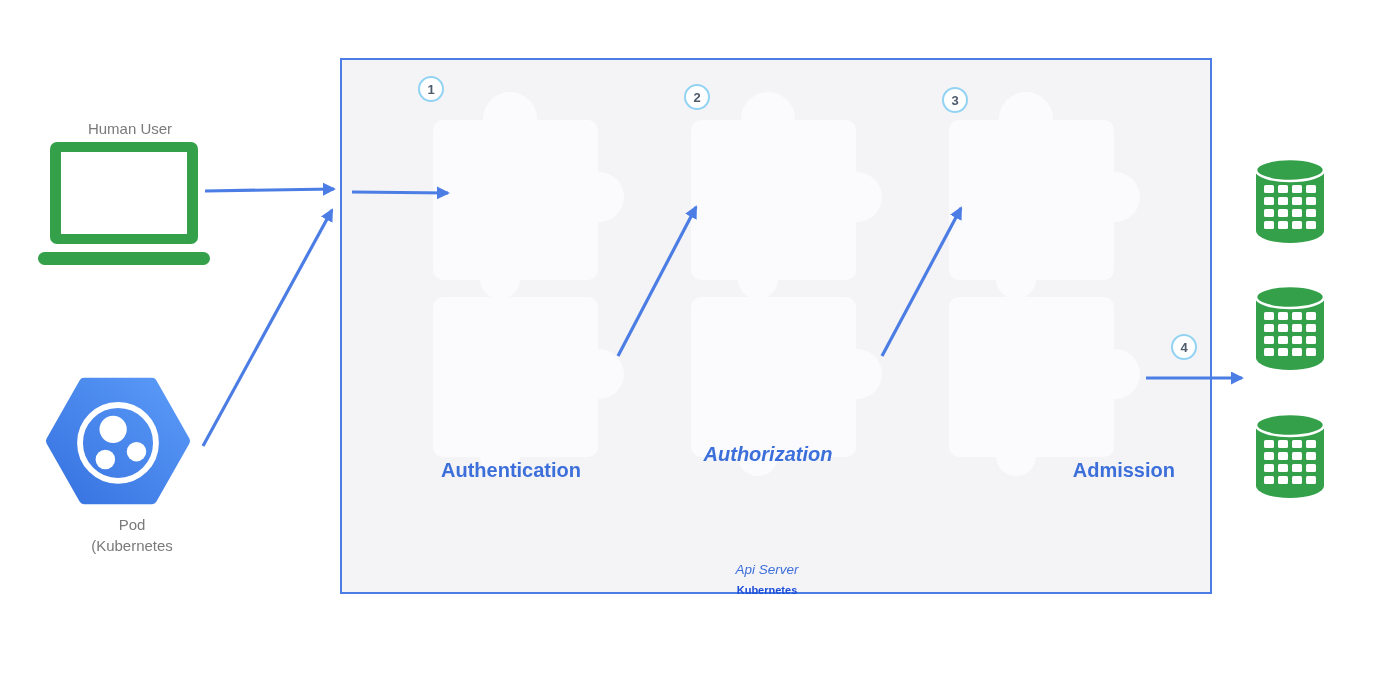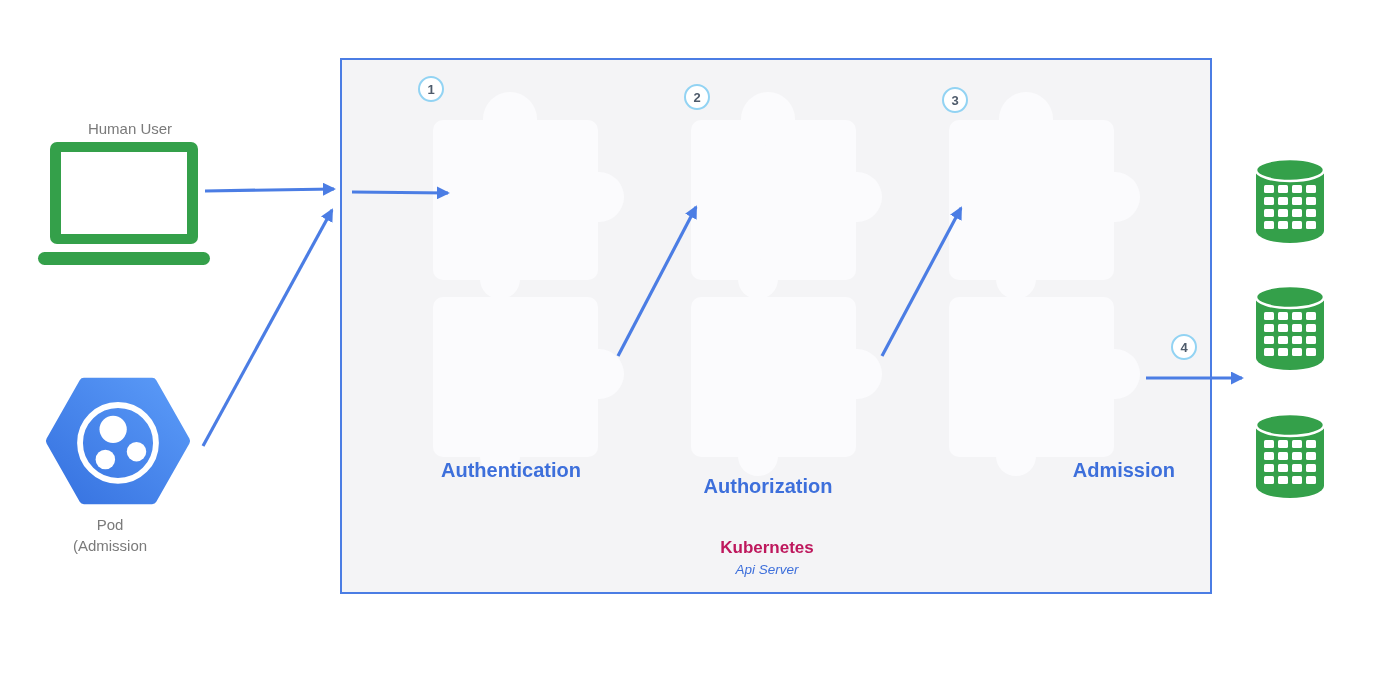--- a/index.html
+++ b/index.html
@@ -16,22 +16,22 @@
   
   .badge{position:absolute;width:26px;height:26px;border-radius:50%;
          background:#ffffff;border:2px solid #92d3f3;color:#4e5b6b;
          font-size:13px;font-weight:700;display:flex;align-items:center;
          justify-content:center;box-sizing:border-box;}
 
   
   .gray-label{position:absolute;color:#7a7a7a;font-size:15px;text-align:center;}
   .stage-label{position:absolute;color:#3d6fdb;font-weight:700;font-size:20px;
                text-align:center;line-height:24px;width:300px;}
-  .box-title{position:absolute;color:#be185d;font-weight:700;font-size:17px;
-             text-align:center;width:300px;}
+  .box-title{position:absolute;color:#1d4ed8;font-weight:700;font-size:11px;
+             text-align:center;width:300px;margin-top:46px;}
   .box-subtitle{position:absolute;color:#3d6fdb;font-style:italic;font-size:13.5px;
                 text-align:center;width:300px;}
 
   
   svg.arrows{position:absolute;left:0;top:0;pointer-events:none;}
   svg.icon{position:absolute;overflow:visible;}
 </style>
 </head>
 <body>
 
@@ -52,23 +52,23 @@
         <stop offset="1" stop-color="#5b9bf8"></stop>
       </linearGradient>
     </defs>
     <path d="M6,75 L40,15 L110,15 L144,75 L110,135 L40,135 Z" fill="url(#podgrad)" stroke="url(#podgrad)" stroke-width="10" stroke-linejoin="round"></path>
     <circle cx="75" cy="77" r="39" fill="none" stroke="#ffffff" stroke-width="6"></circle>
     <circle cx="70" cy="63" r="14" fill="#ffffff"></circle>
     <circle cx="62" cy="94" r="10" fill="#ffffff"></circle>
     <circle cx="94" cy="86" r="10" fill="#ffffff"></circle>
   </svg>
 
-  <div class="gray-label" style="left:10px;top:514px;width:200px;line-height:21px;">
+  <div class="gray-label" style="left:32px;top:514px;width:200px;line-height:21px;">
     <span style="display:block;">Pod</span>
-    <span style="display:block;">(Admission</span>
+    <span style="display:block;">(Kubernetes</span>
   </div>
 
   <div class="api-box">
 
     <svg class="puzzle" style="left:86px;top:25px;" width="210" height="200" viewBox="0 0 210 200">
       <g class="puzzle-fill">
         <rect x="5" y="35" width="165" height="160" rx="10"></rect>
         <circle cx="82" cy="34" r="27"></circle>
           <circle cx="171" cy="112" r="25"></circle>
           <circle cx="72" cy="194" r="20"></circle>
@@ -112,21 +112,21 @@
         <circle cx="171" cy="82" r="25"></circle>
           <circle cx="72" cy="164" r="20"></circle>
       </g>
     </svg>
 
     <div class="badge" style="left:76px;top:16px;">1</div>
     <div class="badge" style="left:342px;top:24px;">2</div>
     <div class="badge" style="left:600px;top:27px;">3</div>
 
     <div class="stage-label" style="left:19px;top:398px;">Authentication</div>
-    <div class="stage-label" style="left:276px;top:414px;">Authorization</div>
+    <div class="stage-label" style="left:276px;top:382px;font-style:italic;">Authorization</div>
     <div class="stage-label" style="left:533px;top:398px;">
       <span style="display:block;text-align:right;">Admission</span>
     </div>
 
     <div class="box-title" style="left:275px;top:478px;">Kubernetes</div>
     <div class="box-subtitle" style="left:275px;top:502px;">Api Server</div>
   </div>
 
   <div class="badge" style="left:1171px;top:334px;">4</div>
 

